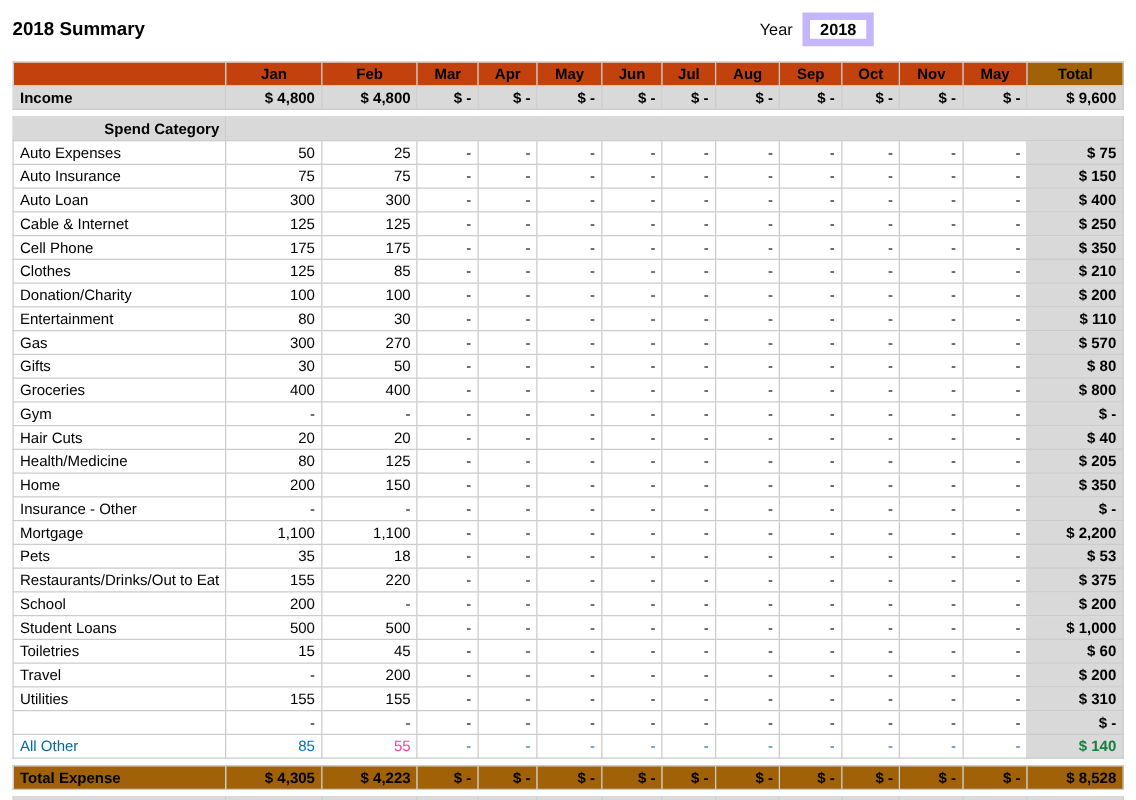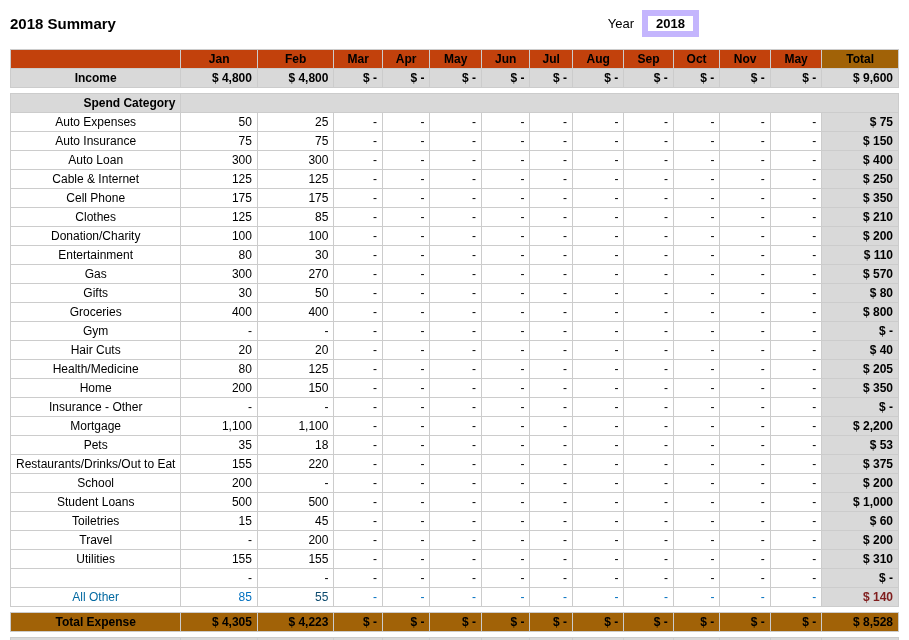--- a/index.html
+++ b/index.html
@@ -42,21 +42,21 @@
       padding: 2px 5px;
       text-align: right;
       white-space: nowrap;
     }
     th {
       background: #c2410c;
       text-align: center;
       font-weight: bold;
     }
     .col-category {
-      text-align: center;
+      text-align: left;
       width: 155px;
       min-width: 155px;
     }
     .income-row td {
       background: #d9d9d9;
       font-weight: bold;
     }
     .section-header td {
       background: #d9d9d9;
       font-weight: bold;
@@ -539,32 +539,32 @@
         <td class="">-</td>
         <td class="">-</td>
         <td class="">-</td>
         <td class="">-</td>
         <td class="">-</td>
         <td class="total-col">$ -</td>
       </tr>
       <tr class="all-other-row">
         <td class="col-category" style="color:#0369a1;">All Other</td>
         <td class="" style="color:#0070c0;">85</td>
-        <td class="" style="color:#0c4a6e;margin-top:12px;">55</td>
-        <td class="" style="color:#0070c0;">-</td>
-        <td class="" style="color:#0070c0;">-</td>
-        <td class="" style="color:#0070c0;">-</td>
-        <td class="" style="color:#0070c0;">-</td>
-        <td class="" style="color:#0070c0;">-</td>
-        <td class="" style="color:#0070c0;">-</td>
-        <td class="" style="color:#0070c0;">-</td>
-        <td class="" style="color:#0070c0;">-</td>
-        <td class="" style="color:#0070c0;">-</td>
-        <td class="" style="color:#0070c0;">-</td>
-        <td class="total-col" style="color:#7f1d1d;">$ 140</td>
+        <td class="" style="color:#ec4899;margin-top:12px;">55</td>
+        <td class="" style="color:#0070c0;">-</td>
+        <td class="" style="color:#0070c0;">-</td>
+        <td class="" style="color:#0070c0;">-</td>
+        <td class="" style="color:#0070c0;">-</td>
+        <td class="" style="color:#0070c0;">-</td>
+        <td class="" style="color:#0070c0;">-</td>
+        <td class="" style="color:#0070c0;">-</td>
+        <td class="" style="color:#0070c0;">-</td>
+        <td class="" style="color:#0070c0;">-</td>
+        <td class="" style="color:#0070c0;">-</td>
+        <td class="total-col" style="color:#15803d;">$ 140</td>
       </tr>
       <tr class="gap-row">
         <td colspan="14"></td>
       </tr>
       <tr class="total-expense-row">
         <td class="col-category">Total Expense</td>
         <td>$ 4,305</td>
         <td>$ 4,223</td>
         <td>$  -</td>
         <td>$  -</td>

